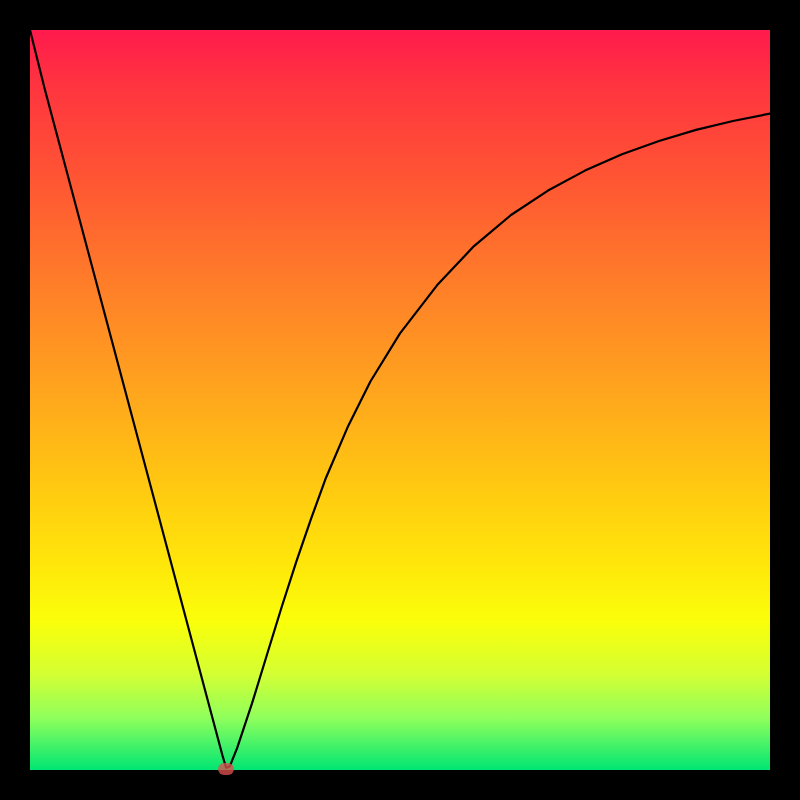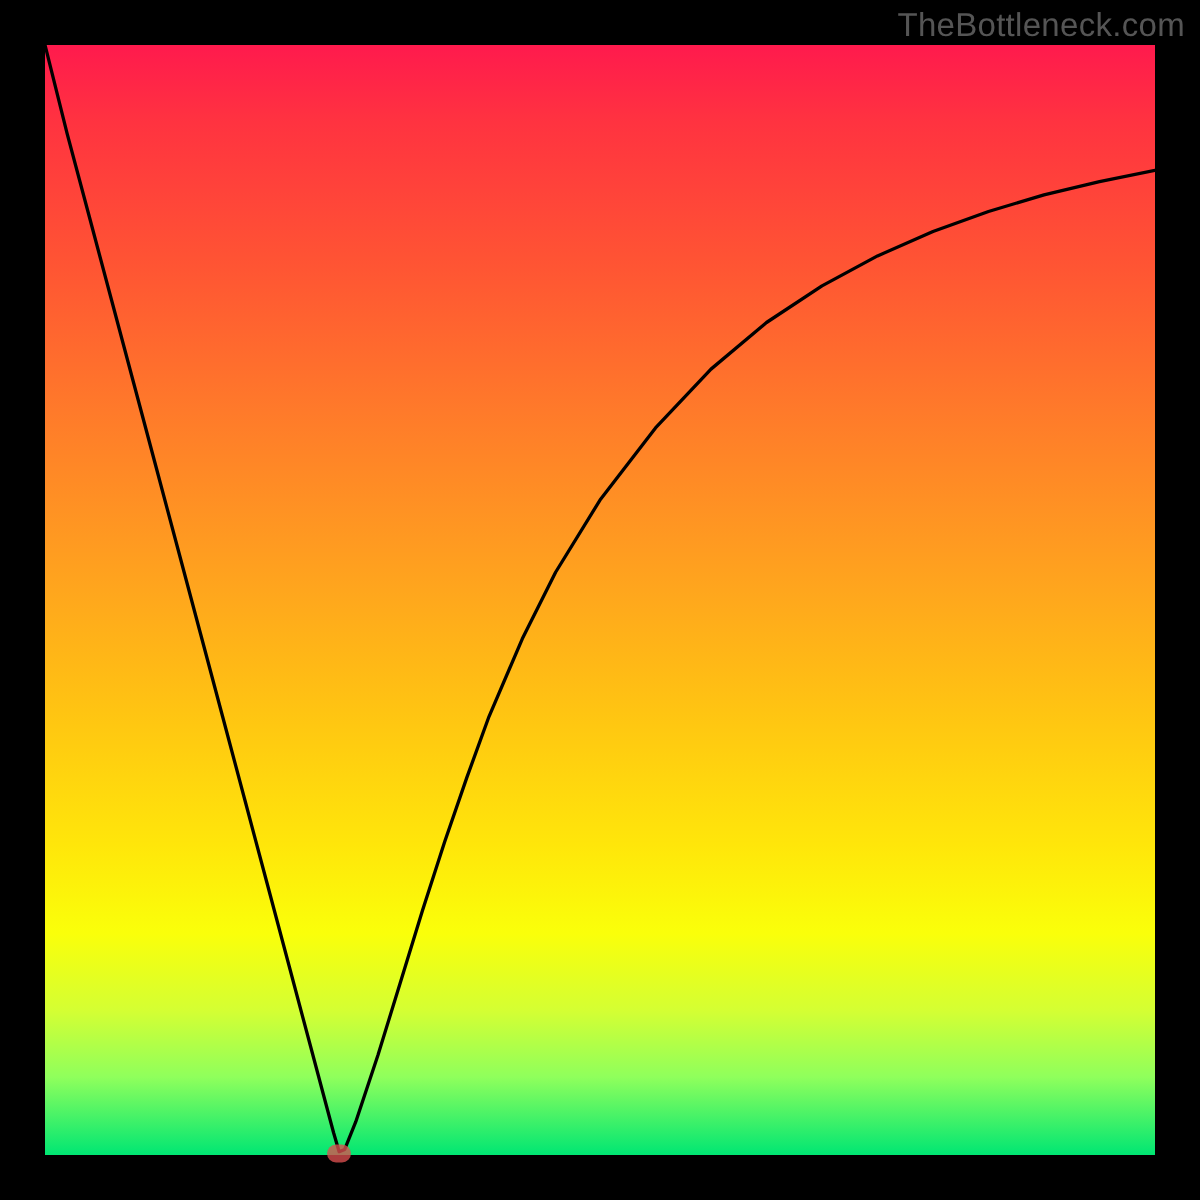--- a/index.html
+++ b/index.html
@@ -60,20 +60,19 @@
     height: 12px;
     background: rgba(220, 80, 80, 0.78);
     border-radius: 6px;
     z-index: 11;
   }
 </style>
 </head>
 <body>
 
 <div class="chart-outer">
-  <div class="watermark">TheBottleneck.com</div>
   <div class="chart-inner">
     <svg class="plot" viewBox="0 0 740 740" preserveAspectRatio="none">
       <path id="curve-path" fill="none" stroke="#000" stroke-width="2.2" stroke-linecap="round" stroke-linejoin="round" d="M0.00 0.00 L14.80 59.20 L29.60 114.70 L44.40 170.20 L59.20 225.70 L74.00 281.20 L88.80 336.70 L103.60 392.20 L118.40 447.70 L133.20 503.20 L148.00 558.70 L162.80 614.20 L177.60 669.70 L192.40 725.20 L196.10 737.78 L199.80 736.30 L207.20 717.80 L222.00 673.40 L236.80 625.30 L251.60 577.20 L266.40 531.32 L281.20 488.40 L296.00 447.70 L318.20 395.90 L340.40 351.50 L370.00 303.40 L407.00 255.30 L444.00 216.08 L481.00 185.00 L518.00 160.58 L555.00 140.60 L592.00 124.32 L629.00 111.00 L666.00 99.90 L703.00 91.02 L740.00 83.62"></path>
     </svg>
     <div class="marker" id="min-marker" style="left: 188.1px; top: 732.52px;"></div>
   </div>
 </div>
 
 </body></html>

